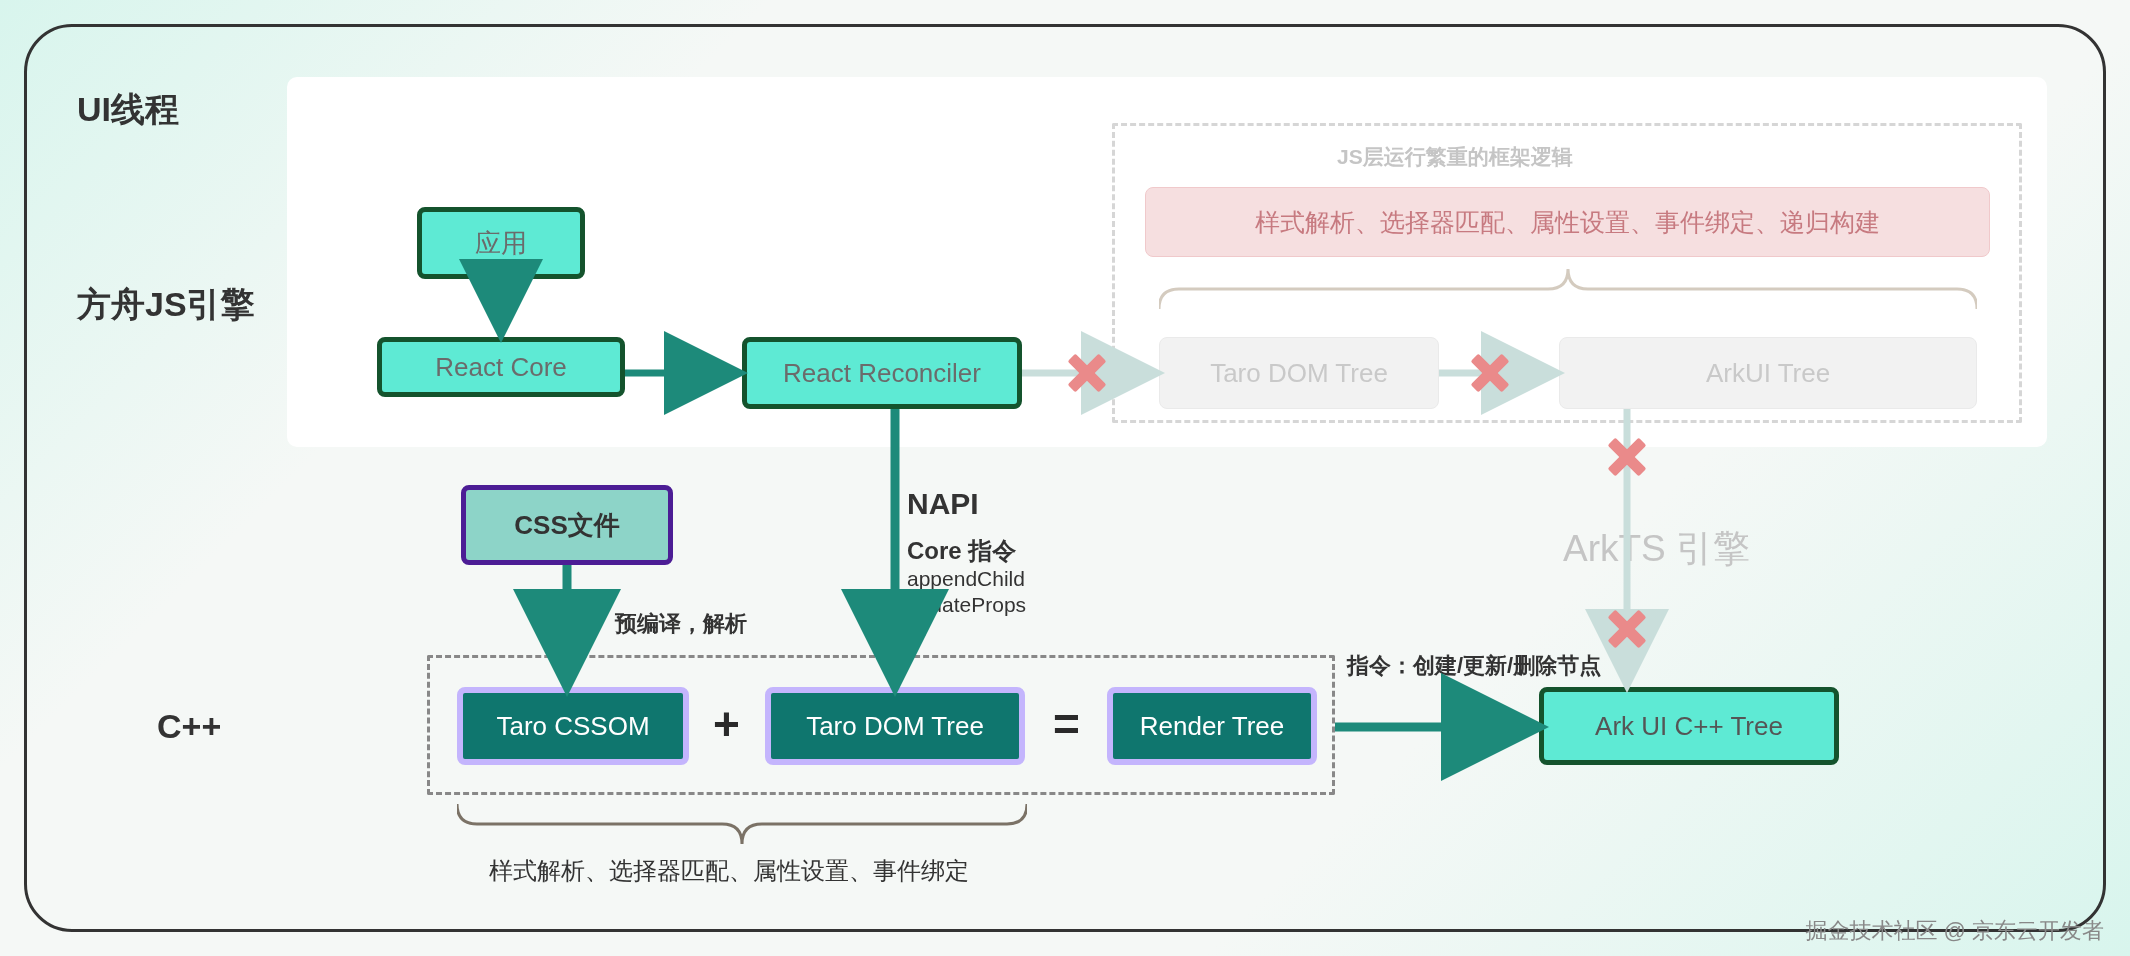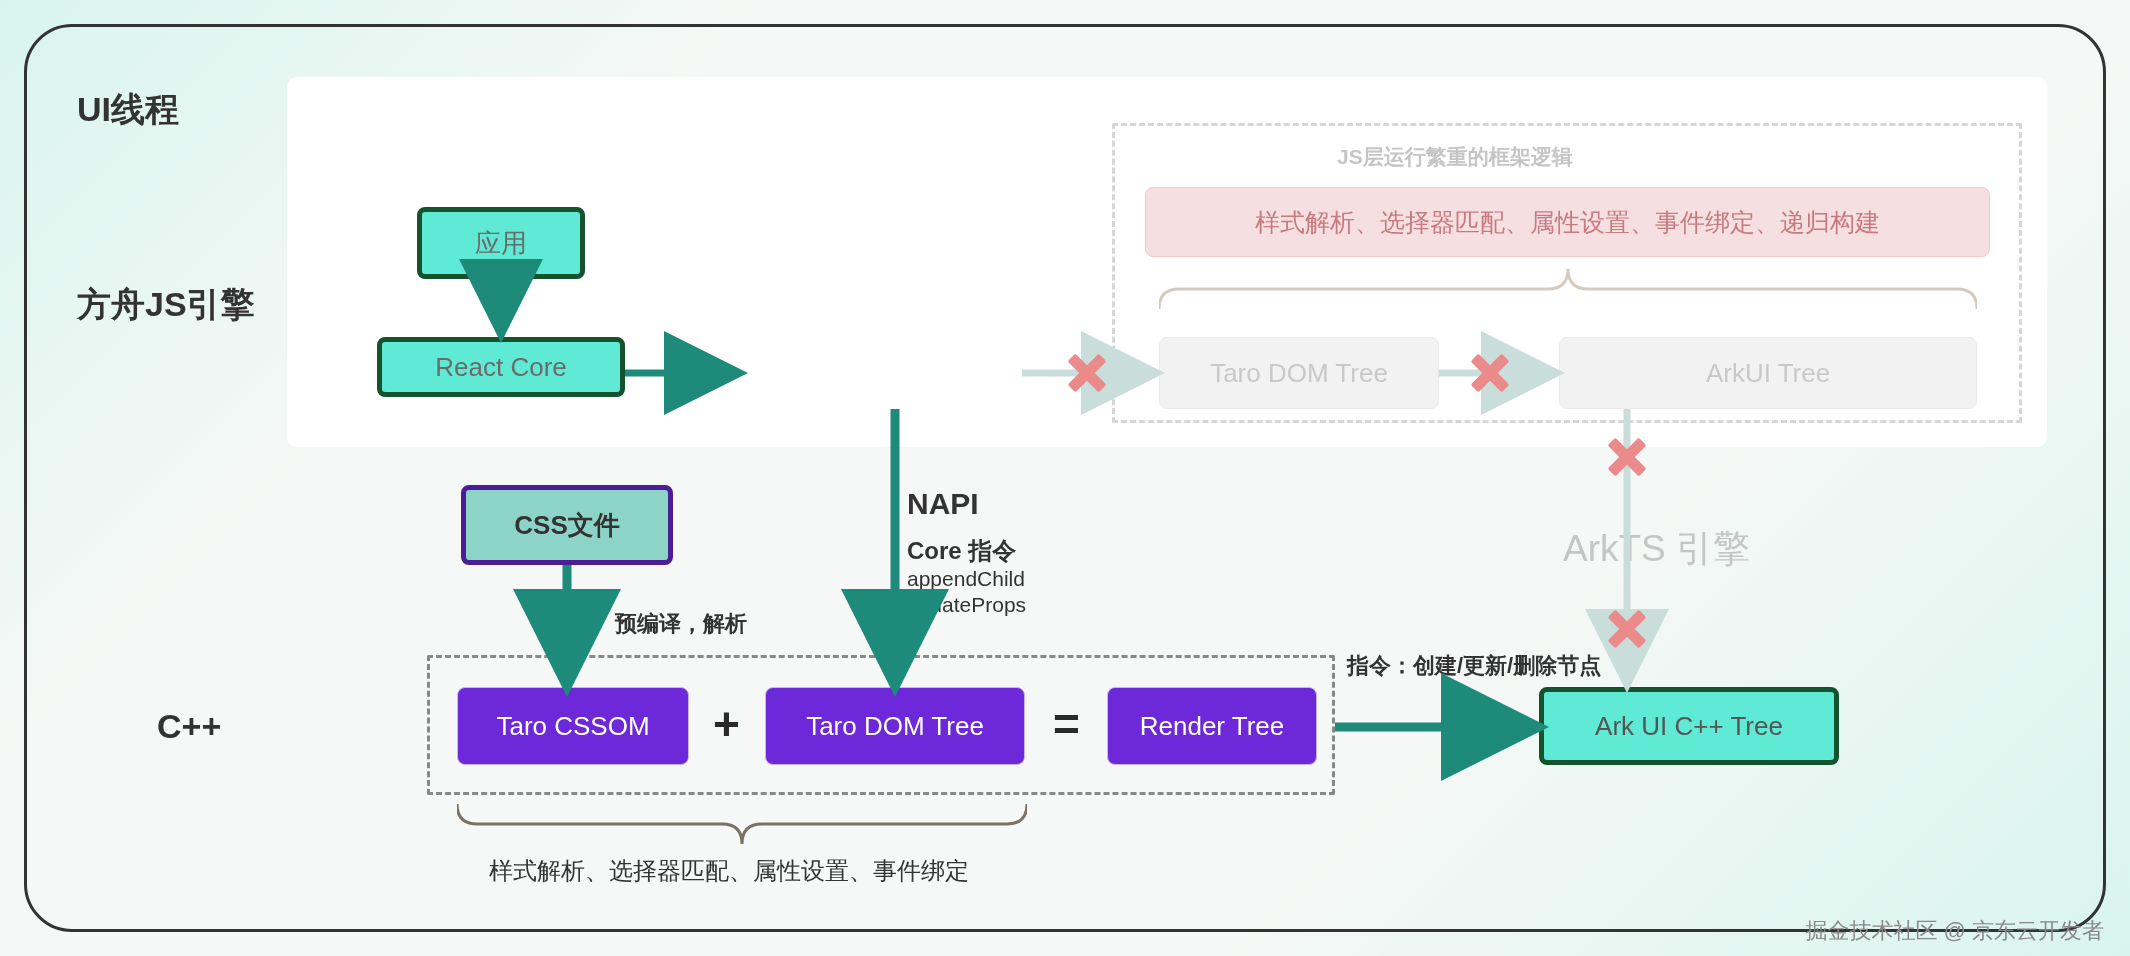--- a/index.html
+++ b/index.html
@@ -23,21 +23,21 @@
     position: absolute;
     display: flex;
     align-items: center;
     justify-content: center;
     font-size: 26px;
     color: #6b6b6b;
     border-radius: 8px;
     background: #5eead4;
     border: 5px solid #14532d;
   }
-  .box.blue { background: #6d28d9; color: #fff; border: 1px solid #c4b5fd; font-weight: 500; }
+  .box.blue { background: #0f766e; color: #fff; border: 6px solid #c4b5fd; font-weight: 500; }
   .box.teal { background: #8dd4c8; color: #333; border: 5px solid #4c1d95; font-weight: 700; }
   .box.grayfaded { color: #c9c9c9; background: #f2f2f2; border: 1px solid #eaeaea; }
   .js-box { position: absolute; background: #fff; border-radius: 10px; }
   .pink-box {
     position: absolute;
     background: #f6dfe0;
     border: 1px solid #f0c9cb;
     border-radius: 8px;
     display: flex;
     align-items: center;
@@ -99,20 +99,23 @@
     <div class="js-box" style="left:260px; top:50px; width:1760px; height:370px;"></div>
 
     <div class="box" style="left:390px; top:180px; width:168px; height:72px;">
       <span>应用</span>
     </div>
 
     <div class="box" style="left:350px; top:310px; width:248px; height:60px;">
       <span>React Core</span>
     </div>
 
+    <div class="box" style="left:715px; top:310px; width:280px; height:72px;">
+      <span>React Reconciler</span>
+    </div>
 
     <div class="dashed-box light" style="left:1085px; top:96px; width:910px; height:300px;"></div>
     <div class="label small faded" style="left:1310px; top:116px; font-weight:700;">JS层运行繁重的框架逻辑</div>
 
     <div class="pink-box" style="left:1118px; top:160px; width:845px; height:70px;">
       <span>样式解析、选择器匹配、属性设置、事件绑定、递归构建</span>
     </div>
 
     <svg class="brace-svg" style="left:1132px; top:240px; width:818px; height:44px;">
       <path d="M0 42 Q0 22 20 22 L389 22 Q409 22 409 2 Q409 22 429 22 L798 22 Q818 22 818 42" fill="none" stroke="#d4cbbf" stroke-width="3"></path>

